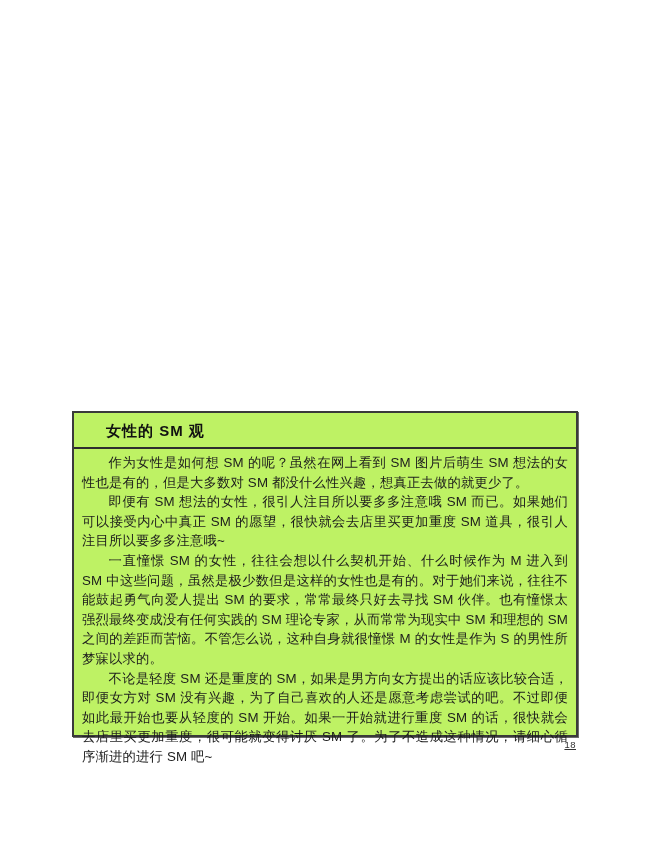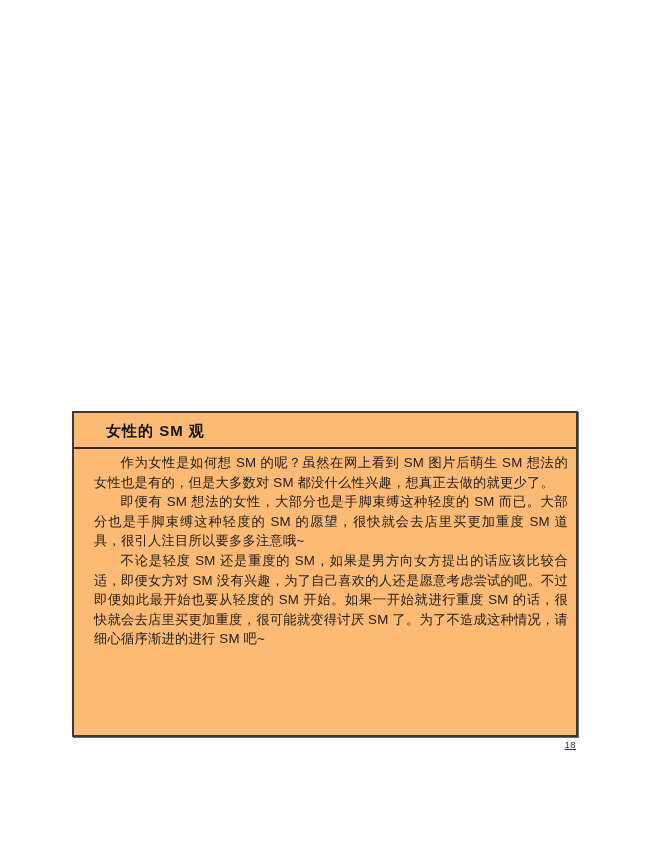--- a/index.html
+++ b/index.html
@@ -14,42 +14,42 @@
     height: 850px;
     background: #ffffff;
     overflow: hidden;
   }
   .content-box {
     position: absolute;
     left: 72px;
     top: 411px;
     width: 502px;
     height: 322px;
-    background: #fdba74;
+    background: #bef264;
     border: 2px solid #3a3a3a;
     box-shadow: 1px 1px 0 #6b6b6b;
     color: #1a1a1a;
   }
   .box-title {
     margin: 0;
     padding: 8px 10px 6px 32px;
     font-size: 15px;
     font-weight: bold;
     letter-spacing: 1px;
     line-height: 20px;
     color: #111111;
   }
   .title-rule {
     height: 0;
     border: 0;
     border-top: 2px solid #2e2e2e;
     margin: 0;
   }
   .box-body {
-    padding: 4px 8px 6px 20px;
+    padding: 4px 8px 6px 8px;
   }
   .box-body p {
     margin: 0;
     font-size: 13.3px;
     line-height: 19.6px;
     text-align: justify;
     text-indent: 2em;
     letter-spacing: 0.2px;
     color: #1c1c1c;
   }
@@ -68,20 +68,21 @@
 </head>
 <body>
 
 <div class="page">
 
   <div class="content-box">
     <h2 class="box-title">女性的 SM 观</h2>
     <hr class="title-rule">
     <div class="box-body">
       <p>作为女性是如何想 SM 的呢？虽然在网上看到 SM 图片后萌生 SM 想法的女性也是有的，但是大多数对 SM 都没什么性兴趣，想真正去做的就更少了。</p>
-      <p>即便有 SM 想法的女性，大部分也是手脚束缚这种轻度的 SM 而已。大部分也是手脚束缚这种轻度的 SM 的愿望，很快就会去店里买更加重度 SM 道具，很引人注目所以要多多注意哦~</p>
+      <p>即便有 SM 想法的女性，很引人注目所以要多多注意哦 SM 而已。如果她们可以接受内心中真正 SM 的愿望，很快就会去店里买更加重度 SM 道具，很引人注目所以要多多注意哦~</p>
+      <p>一直憧憬 SM 的女性，往往会想以什么契机开始、什么时候作为 M 进入到 SM 中这些问题，虽然是极少数但是这样的女性也是有的。对于她们来说，往往不能鼓起勇气向爱人提出 SM 的要求，常常最终只好去寻找 SM 伙伴。也有憧憬太强烈最终变成没有任何实践的 SM 理论专家，从而常常为现实中 SM 和理想的 SM 之间的差距而苦恼。不管怎么说，这种自身就很憧憬 M 的女性是作为 S 的男性所梦寐以求的。</p>
       <p>不论是轻度 SM 还是重度的 SM，如果是男方向女方提出的话应该比较合适，即便女方对 SM 没有兴趣，为了自己喜欢的人还是愿意考虑尝试的吧。不过即便如此最开始也要从轻度的 SM 开始。如果一开始就进行重度 SM 的话，很快就会去店里买更加重度，很可能就变得讨厌 SM 了。为了不造成这种情况，请细心循序渐进的进行 SM 吧~</p>
     </div>
   </div>
 
   <div class="page-number">18</div>
 
 </div>
 
 </body></html>

